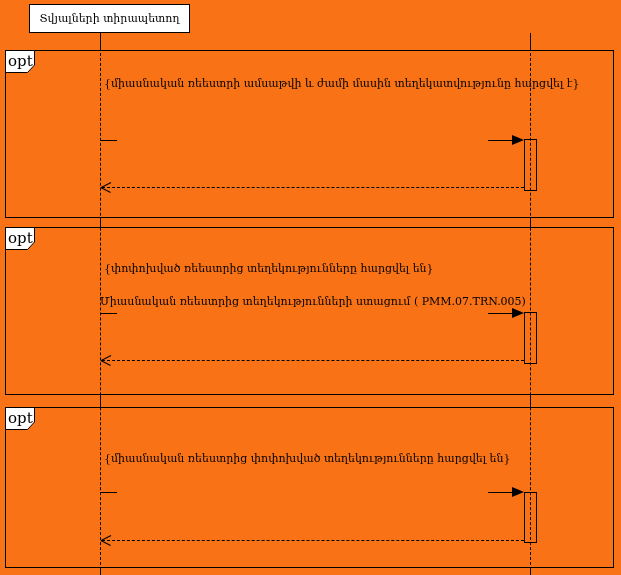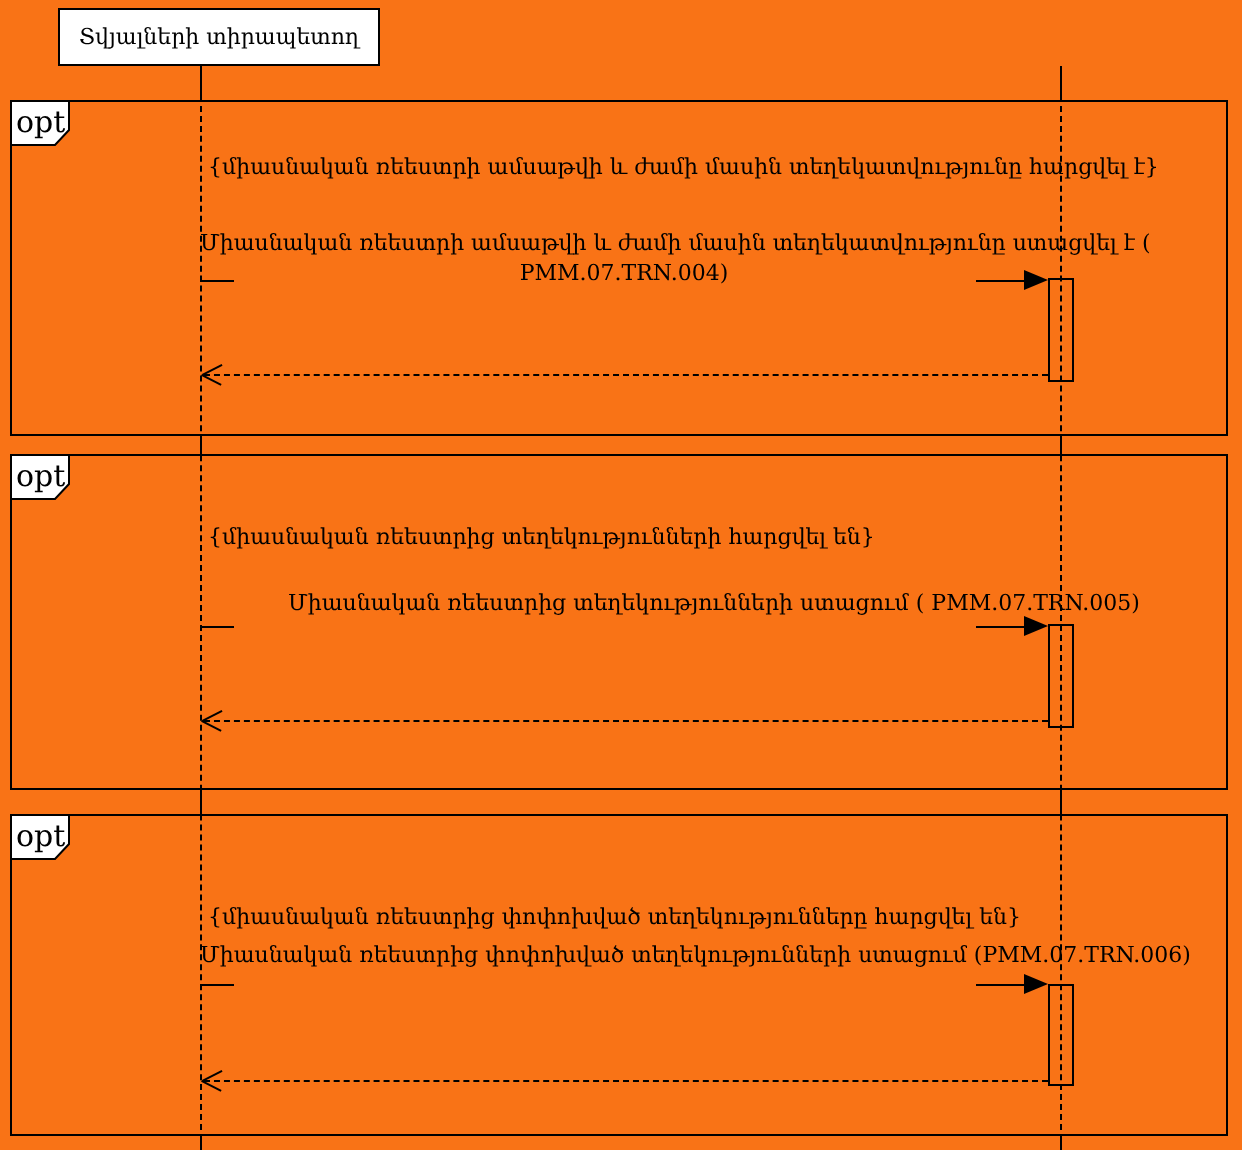--- a/index.html
+++ b/index.html
@@ -46,21 +46,21 @@
   #guard-1{left:104px;top:77px;}
   #guard-2{left:104px;top:262px;}
   #guard-3{left:104px;top:452px;}
 
   .msg{
     position:absolute;left:100px;width:424px;
     text-align:center;font-size:11px;line-height:15px;
     white-space:nowrap;z-index:6;
   }
   #msg-1{top:114px;}
-  #msg-2{top:294px;margin-left:44px;}
+  #msg-2{top:294px;}
   #msg-3{top:470px;}
 
   .hline{position:absolute;height:0;border-top:1px solid #000;z-index:4;}
   .dline{position:absolute;height:0;border-top:1px dashed #000;z-index:4;}
   .arrowhead{
     position:absolute;width:0;height:0;z-index:4;
     border-top:5px solid transparent;border-bottom:5px solid transparent;
     border-left:12px solid #000;
   }
   .rhead{
@@ -111,29 +111,24 @@
   <svg class="opt-svg" style="left:5px;top:227px;" width="31" height="24">
     <path d="M0.5 0.5 H29.5 V15 L22.5 22.5 H0.5 Z" fill="#fff" stroke="#000" stroke-width="1"></path>
     <text class="opt-text" x="3" y="16">opt</text>
   </svg>
   <svg class="opt-svg" style="left:5px;top:407px;" width="31" height="24">
     <path d="M0.5 0.5 H29.5 V15 L22.5 22.5 H0.5 Z" fill="#fff" stroke="#000" stroke-width="1"></path>
     <text class="opt-text" x="3" y="16">opt</text>
   </svg>
 
   <div class="guard" id="guard-1">{միասնական ռեեստրի ամսաթվի և ժամի մասին տեղեկատվությունը հարցվել է}</div>
-  <div class="guard" id="guard-2">{միասնական ռեեստրից տեղեկությունների հարցվել են}</div>
+  <div class="guard" id="guard-2">{փոփոխված ռեեստրից տեղեկությունները հարցվել են}</div>
   <div class="guard" id="guard-3">{միասնական ռեեստրից փոփոխված տեղեկությունները հարցվել են}</div>
 
-  <div class="msg" id="msg-1">
-    <div>Միասնական ռեեստրի ամսաթվի և ժամի մասին տեղեկատվությունը ստացվել է (</div>
-    <div>PMM.07.TRN.004)</div>
-  </div>
   <div class="msg" id="msg-2">Միասնական ռեեստրից տեղեկությունների ստացում ( PMM.07.TRN.005)</div>
-  <div class="msg" id="msg-3">Միասնական ռեեստրից փոփոխված տեղեկությունների ստացում (PMM.07.TRN.006)</div>
 
   <div class="hline" style="left:100px;top:140px;width:17px;"></div>
   <div class="hline" style="left:488px;top:140px;width:25px;"></div>
   <div class="arrowhead" style="left:512px;top:135px;"></div>
   <div class="activation" id="act-1"></div>
   <div class="dline" style="left:102px;top:187px;width:422px;"></div>
   <div class="rhead up" style="left:101px;top:187px;"></div>
   <div class="rhead down" style="left:101px;top:187px;"></div>
 
   <div class="hline" style="left:100px;top:313px;width:17px;"></div>

